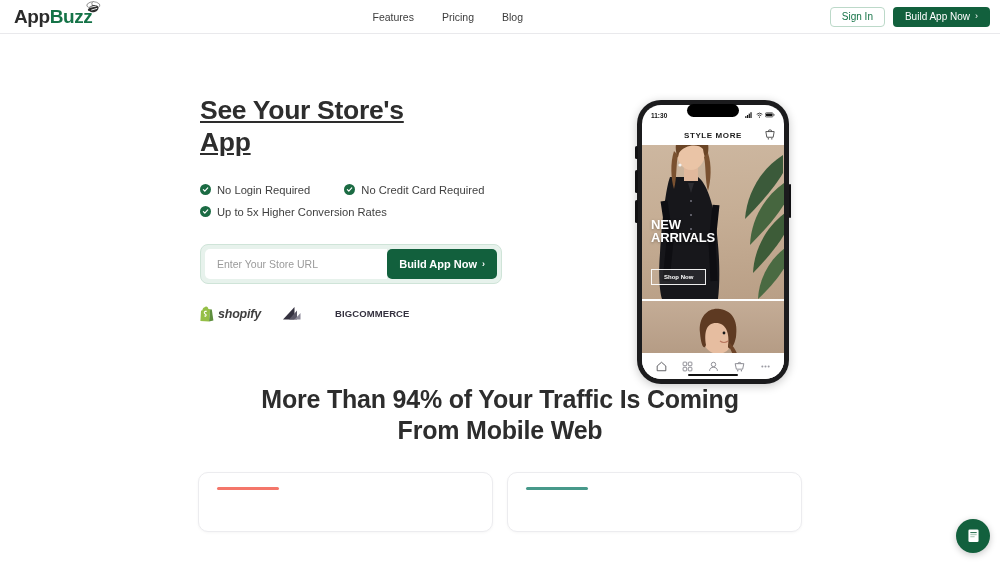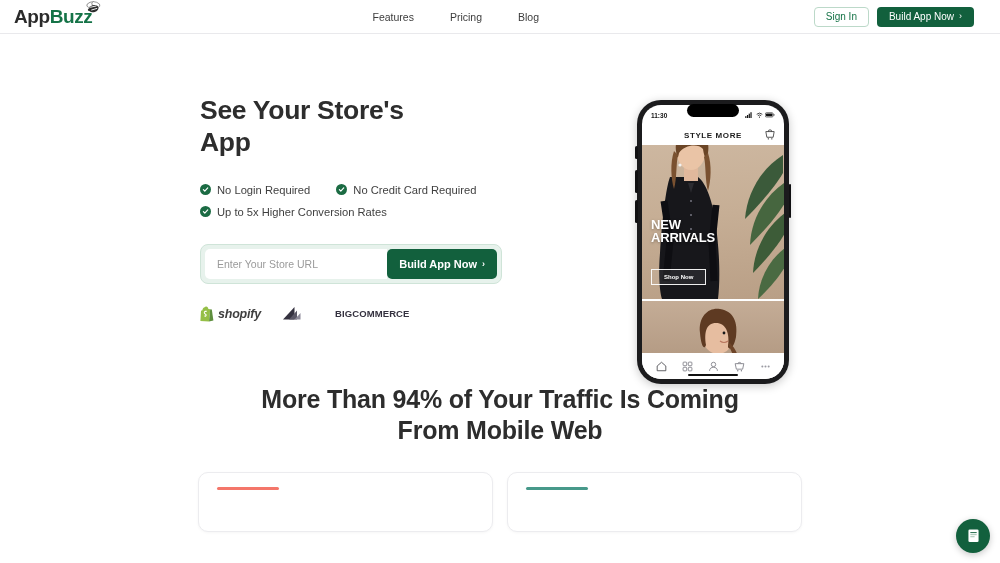--- a/index.html
+++ b/index.html
@@ -38,33 +38,33 @@
   .bee-icon {
     position: absolute;
     right: -10px;
     top: -6px;
     width: 18px;
     height: 14px;
   }
 
   .nav {
     display: flex;
-    gap: 36px;
+    gap: 28px;
     margin-left: 280px;
   }
   .nav-item {
     font-size: 10.5px;
     color: #3c3c3c;
     cursor: pointer;
     white-space: nowrap;
   }
 
   .header-actions {
     position: absolute;
-    right: 26px;
+    right: 10px;
     display: flex;
     align-items: center;
     gap: 8px;
   }
   .btn-signin {
     font-size: 10px;
     color: #157347;
     background: #ffffff;
     border: 1px solid #bcd9c9;
     border-radius: 4px;
@@ -97,26 +97,27 @@
     position: relative;
   }
   .hero-left { width: 460px; padding-left: 200px; padding-top: 16px; }
 
   .hero-title {
     font-size: 26.5px;
     font-weight: bold;
     line-height: 1.22;
     color: #2d2d2d;
     letter-spacing: -0.3px;
+    text-decoration: underline;
   }
 
   .benefits { margin-top: 25px; }
   .benefit-row {
     display: flex;
-    gap: 26px;
+    gap: 34px;
     margin-bottom: 10px;
   }
   .benefit {
     display: flex;
     align-items: center;
     gap: 6px;
     font-size: 11.2px;
     color: #3f3f3f;
     white-space: nowrap;
   }

